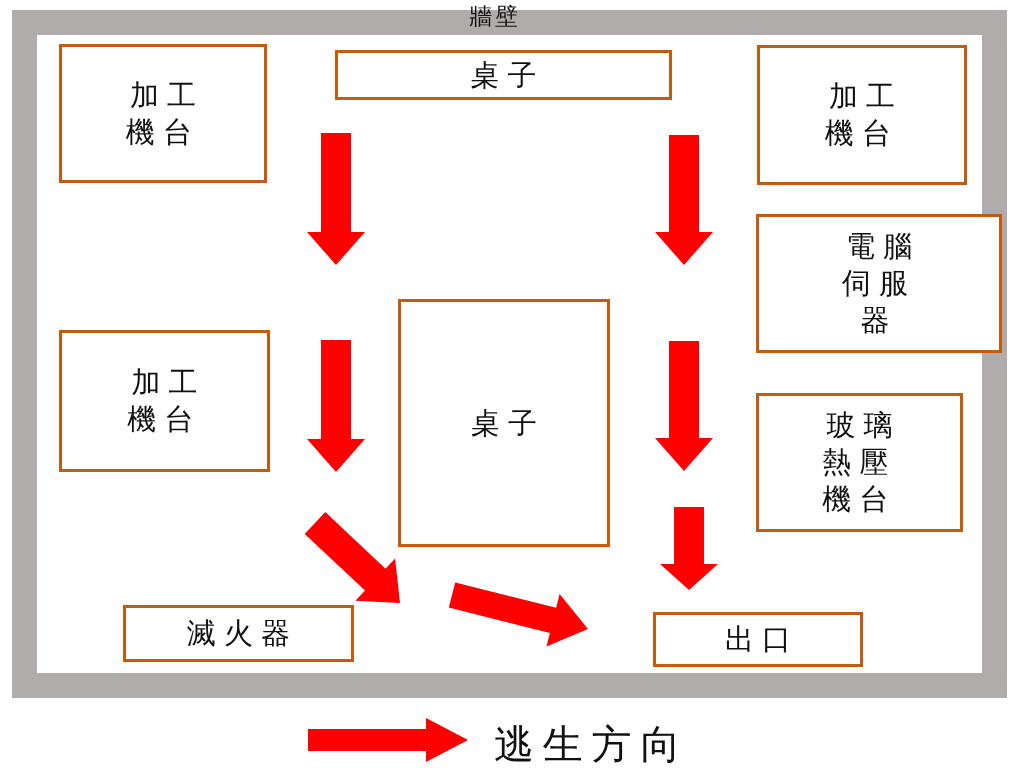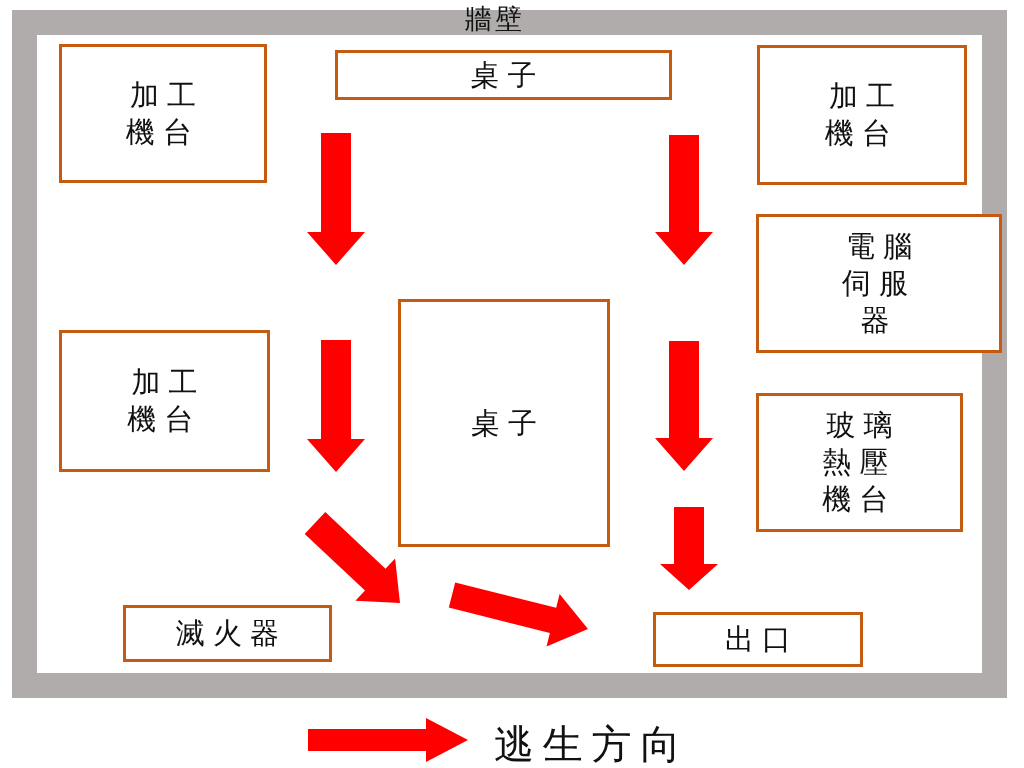--- a/index.html
+++ b/index.html
@@ -24,21 +24,21 @@
     height: 688px;
     box-sizing: border-box;
     border: 25px solid var(--wall-gray, #b0acab);
     background: #ffffff;
   }
   .wall-label {
     position: absolute;
     left: 495px;
     top: 1px;
     transform: translateX(-50%);
-    font-size: 27px;
+    font-size: 23px;
     letter-spacing: 0.12em;
     white-space: nowrap;
     color: #111111;
   }
   .box {
     position: absolute;
     box-sizing: border-box;
     border: 3px solid var(--box-border, #c55a11);
     background: #ffffff;
     display: flex;
@@ -100,21 +100,21 @@
 機台</span>
       </div>
       <div class="box" style="left: 398px; top: 299px; width: 212px; height: 248px;">
         <span class="box-label">桌子</span>
       </div>
       <div class="box" style="left: 756px; top: 393px; width: 207px; height: 139px;">
         <span class="box-label">玻璃
 熱壓
 機台</span>
       </div>
-      <div class="box" style="left: 123px; top: 605px; width: 209px; height: 57px;">
+      <div class="box" style="left: 123px; top: 605px; width: 231px; height: 57px;">
         <span class="box-label">滅火器</span>
       </div>
       <div class="box" style="left: 653px; top: 612px; width: 210px; height: 55px;">
         <span class="box-label">出口</span>
       </div>
     </div>
   <svg id="arrows" viewBox="0 0 1024 768" xmlns="http://www.w3.org/2000/svg">
       <polygon points="321.0,133.0 321.0,232.0 307.0,232.0 336.0,265.0 365.0,232.0 351.0,232.0 351.0,133.0" fill="#ff0000"></polygon>
       <polygon points="669.0,135.0 669.0,232.0 655.0,232.0 684.0,265.0 713.0,232.0 699.0,232.0 699.0,135.0" fill="#ff0000"></polygon>
       <polygon points="321.0,340.0 321.0,439.0 307.0,439.0 336.0,472.0 365.0,439.0 351.0,439.0 351.0,340.0" fill="#ff0000"></polygon>

